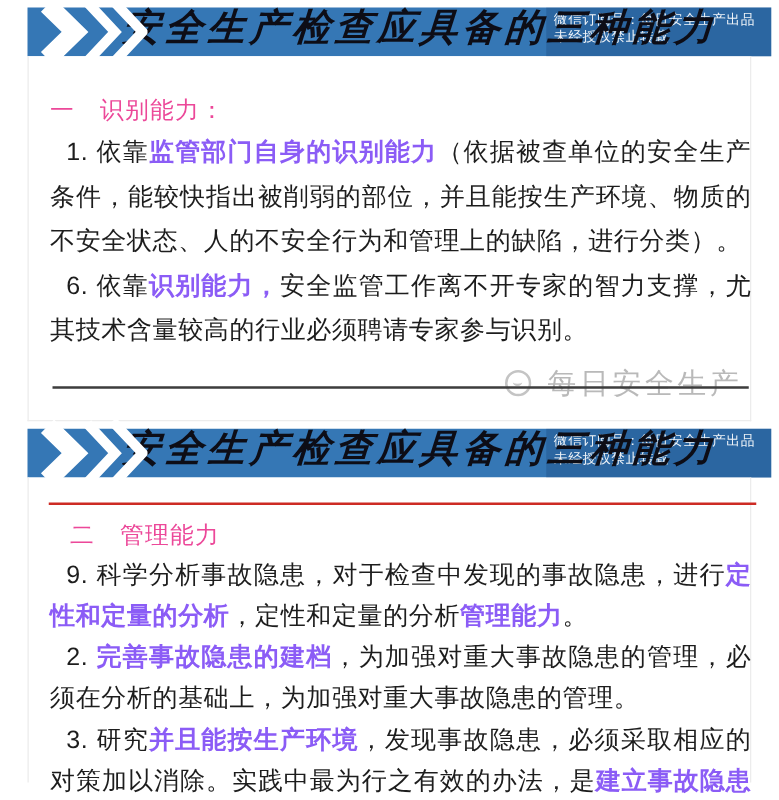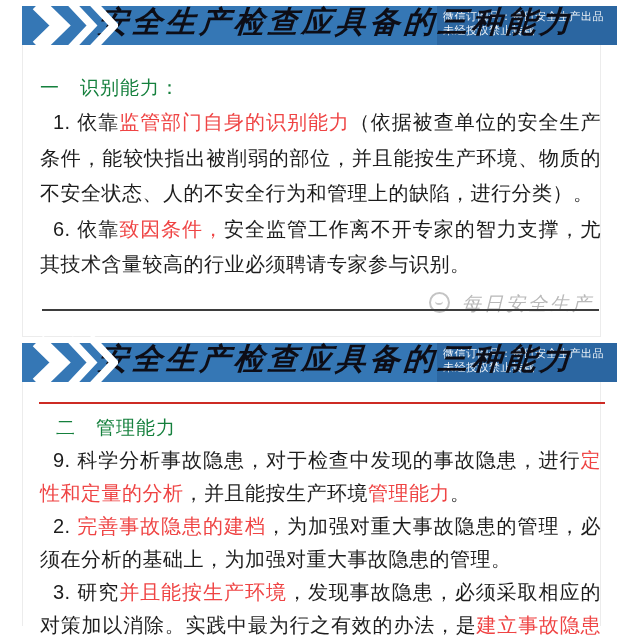--- a/index.html
+++ b/index.html
@@ -31,42 +31,42 @@
   }
   
   .content {
     position:absolute; left:22px; width:579px; background:#ffffff;
     border:1px solid #ececec; box-sizing:border-box; color:#222222;
   }
   .content.c1 { top:45px;  height:292px; border-top:none; }
   .content.c2 { top:382px; height:244px; border-top:none; border-bottom:none; }
   .heading {
     position:absolute; margin:0; font-size:19px; font-weight:normal;
-    color:#15803d; letter-spacing:1px;
+    color:#ec4899; letter-spacing:1px;
   }
   .c1 .heading { left:17px; top:30px; }
   .c2 .heading { left:33px; top:33px; }
   .paras { position:absolute; left:17px; width:561px; }
   .c1 .paras { top:60px; }
   .c2 .paras { top:62px; }
   .para {
     margin:0; font-size:20px; color:#1d1d1d; letter-spacing:0.5px;
     text-indent:0.65em; text-align:justify;
   }
   .c1 .para { line-height:35.5px; }
   .c2 .para { line-height:33px; }
-  .para .red { color:#ef4444; }
+  .para .red { color:#8b5cf6;font-weight:bold; }
   
   .divider {
     position:absolute; left:19px; top:264px; width:557px; height:2px;
     background:#3d3d3d; z-index:2;
   }
   .account-wm {
     position:absolute; right:6px; top:246px; z-index:1; color:#b9b9b9;
-    font-size:19px; font-style:italic; letter-spacing:3px; white-space:nowrap;
+    font-size:23px; letter-spacing:3px; white-space:nowrap;
   }
   .logo-circle {
     display:inline-block; width:17px; height:17px; border:2px solid #c4c4c4;
     border-radius:50%; vertical-align:-3px; margin-right:4px; position:relative;
   }
   .logo-circle::after {
     content:""; position:absolute; left:4px; top:5px; width:8px; height:4px;
     border-bottom:2px solid #c9c9c9; border-radius:0 0 6px 6px;
   }
   .date-block {
@@ -95,21 +95,21 @@
     <div class="wechat-wm">
       <div>微信订阅号：每日安全生产出品</div>
       <div>未经授权禁止转载</div>
     </div>
   </div>
 
   <div class="content c1">
     <h2 class="heading">一　识别能力：</h2>
     <div class="paras">
         <p class="para"><span>1. 依靠</span><span class="red">监管部门自身的识别能力</span><span>（依据被查单位的安全生产条件，能较快指出被削弱的部位，并且能按生产环境、物质的不安全状态、人的不安全行为和管理上的缺陷，进行分类）。</span></p>
-        <p class="para"><span>6. 依靠</span><span class="red">致因条件，</span><span>安全监管工作离不开专家的智力支撑，尤其技术含量较高的行业必须聘请专家参与识别。</span></p>
+        <p class="para"><span>6. 依靠</span><span class="red">识别能力，</span><span>安全监管工作离不开专家的智力支撑，尤其技术含量较高的行业必须聘请专家参与识别。</span></p>
       </div>
 
     <div class="account-wm">
       <span class="logo-circle"></span>
       <span>每日安全生产</span>
     </div>
     <div class="divider"></div>
   </div>
 
   <div class="band b2">
@@ -122,19 +122,19 @@
     <div class="wechat-wm">
       <div>微信订阅号：每日安全生产出品</div>
       <div>未经授权禁止转载</div>
     </div>
   </div>
 
   <div class="content c2">
     <div class="red-rule"></div>
     <h2 class="heading">二　管理能力</h2>
     <div class="paras">
-        <p class="para"><span>9. 科学分析事故隐患，对于检查中发现的事故隐患，进行</span><span class="red">定性和定量的分析</span><span>，并且能按生产环境</span><span class="red">管理能力</span><span>。</span></p>
+        <p class="para"><span>9. 科学分析事故隐患，对于检查中发现的事故隐患，进行</span><span class="red">定性和定量的分析</span><span>，定性和定量的分析</span><span class="red">管理能力</span><span>。</span></p>
         <p class="para"><span>2. </span><span class="red">完善事故隐患的建档</span><span>，为加强对重大事故隐患的管理，必须在分析的基础上，为加强对重大事故隐患的管理。</span></p>
         <p class="para"><span>3. 研究</span><span class="red">并且能按生产环境</span><span>，发现事故隐患，必须采取相应的对策加以消除。实践中最为行之有效的办法，是</span><span class="red">建立事故隐患整改责任制度。</span></p>
       </div>
   </div>
 
 </div>
 
 </body></html>

